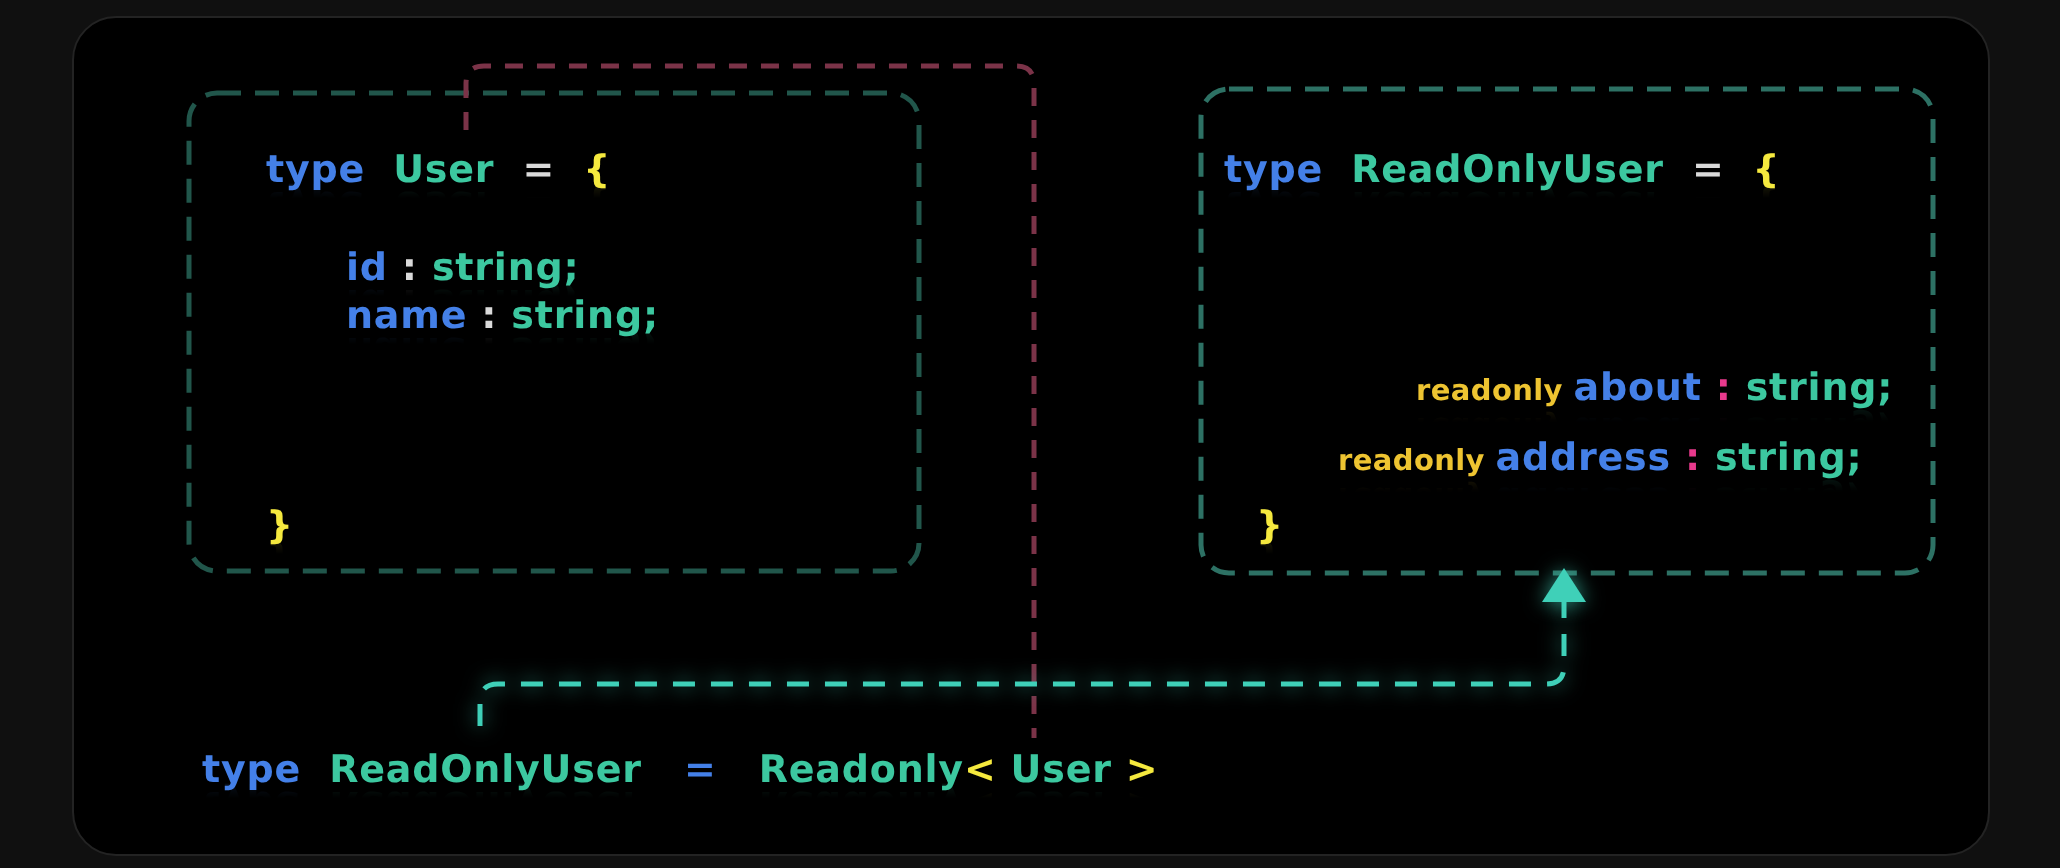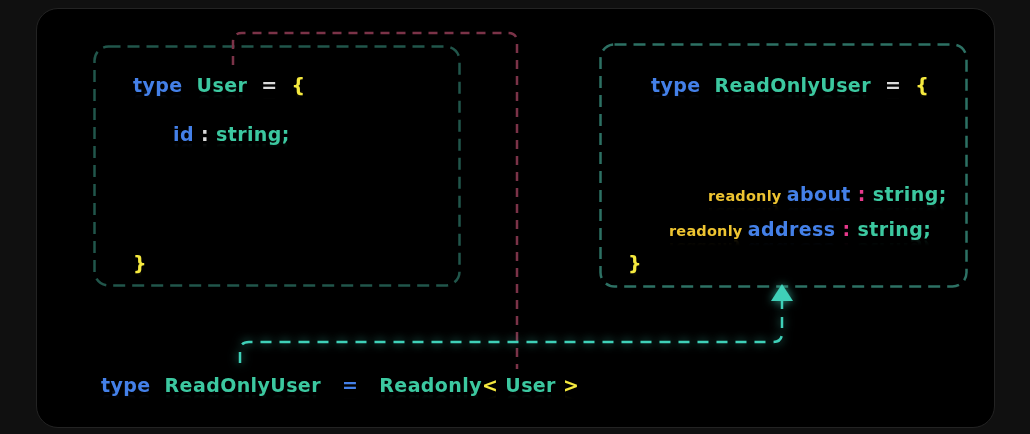--- a/index.html
+++ b/index.html
@@ -27,21 +27,22 @@
   <svg class="overlay" viewBox="0 0 1030 434">
     <rect x="94.5" y="46.5" width="365" height="239" rx="14" fill="none" style="stroke:var(--left_box_border)" stroke-width="2.5" stroke-dasharray="12 7"></rect>
     <rect x="600.5" y="44.5" width="366" height="242" rx="14" fill="none" style="stroke:var(--right_box_border)" stroke-width="2.5" stroke-dasharray="12 7"></rect>
     <path d="M 233 65 L 233 42 Q 233 33 242 33 L 508 33 Q 517 33 517 42 L 517 369" fill="none" style="stroke:var(--red_connector)" stroke-width="2.5" stroke-dasharray="9 7"></path>
     <path class="glow" d="M 240 363 L 240 351 Q 240 342 249 342 L 773 342 Q 782 342 782 333 L 782 300" fill="none" style="stroke:var(--teal_connector)" stroke-width="2.5" stroke-dasharray="11 8"></path>
     <polygon class="glow" points="782,284 771,301 793,301" style="fill:var(--teal_connector)"></polygon>
   </svg>
 
   <div class="code-line" style="left:133px;top:72px"><span class="tk-kw">type</span><span class="tk-op">  </span><span class="tk-type">User</span><span class="tk-op">  </span><span class="tk-op">=</span><span class="tk-op">  </span><span class="tk-brace">{</span></div>
   <div class="code-line" style="left:173px;top:121px"><span class="tk-kw">id</span><span class="tk-op"> : </span><span class="tk-type">string;</span></div>
+  <div class="code-line" style="left:173px;top:145px"><span class="tk-kw">name</span><span class="tk-op"> : </span><span class="tk-type">string;</span></div>
   <div class="code-line" style="left:133px;top:250px"><span class="tk-brace">}</span></div>
 
-  <div class="code-line" style="left:651px;top:72px"><span class="tk-kw">type</span><span class="tk-op">  </span><span class="tk-type">ReadOnlyUser</span><span class="tk-op">  </span><span class="tk-op">=</span><span class="tk-op">  </span><span class="tk-brace">{</span></div>
+  <div class="code-line" style="left:612px;top:72px"><span class="tk-kw">type</span><span class="tk-op">  </span><span class="tk-type">ReadOnlyUser</span><span class="tk-op">  </span><span class="tk-op">=</span><span class="tk-op">  </span><span class="tk-brace">{</span></div>
   <div class="code-line" style="left:708px;top:181px"><span class="tk-ro">readonly </span><span class="tk-kw">about</span><span class="tk-op"> </span><span class="tk-opt">:</span><span class="tk-op"> </span><span class="tk-type">string;</span></div>
   <div class="code-line" style="left:669px;top:216px"><span class="tk-ro">readonly </span><span class="tk-kw">address</span><span class="tk-op"> </span><span class="tk-opt">:</span><span class="tk-op"> </span><span class="tk-type">string;</span></div>
   <div class="code-line" style="left:628px;top:250px"><span class="tk-brace">}</span></div>
 
   <div class="code-line" style="left:101px;top:372px"><span class="tk-kw">type</span><span class="tk-op">  </span><span class="tk-type">ReadOnlyUser</span><span class="tk-op">   </span><span class="tk-kw">=</span><span class="tk-op">   </span><span class="tk-type">Readonly</span><span class="tk-brace">&lt;</span><span class="tk-op"> </span><span class="tk-type">User</span><span class="tk-op"> </span><span class="tk-brace">&gt;</span></div>
 </div>
 
 </body></html>

